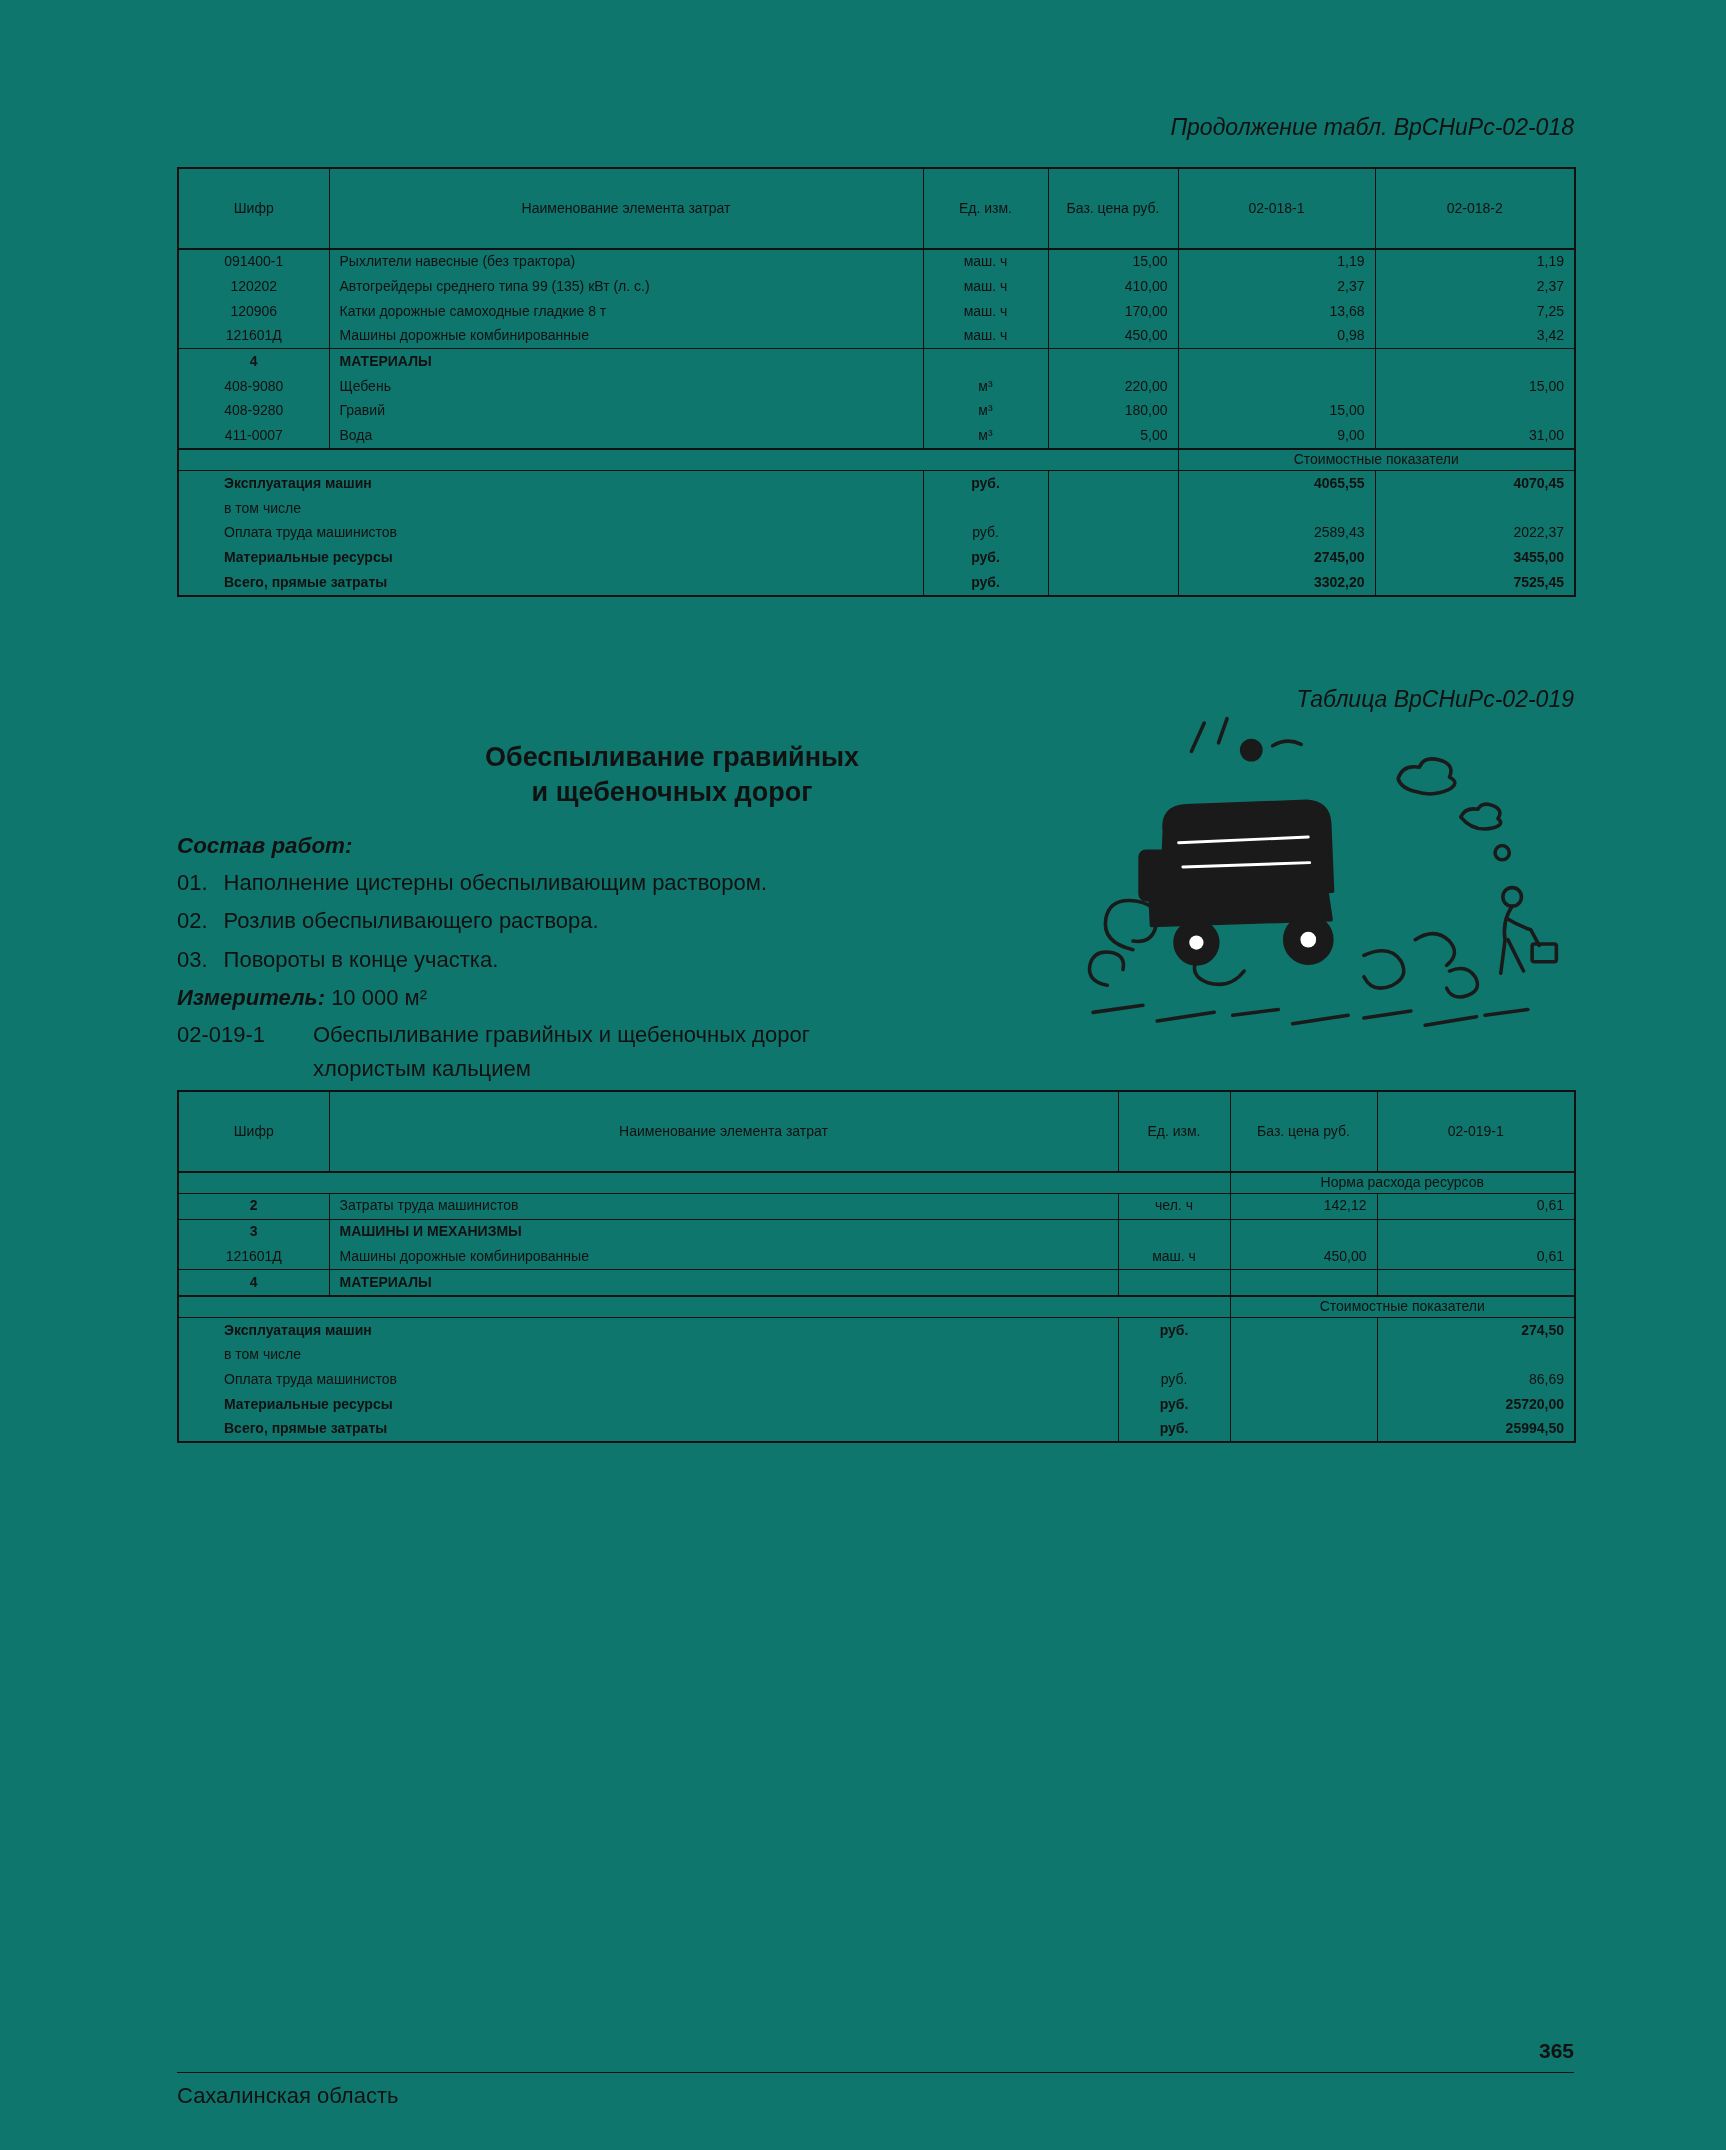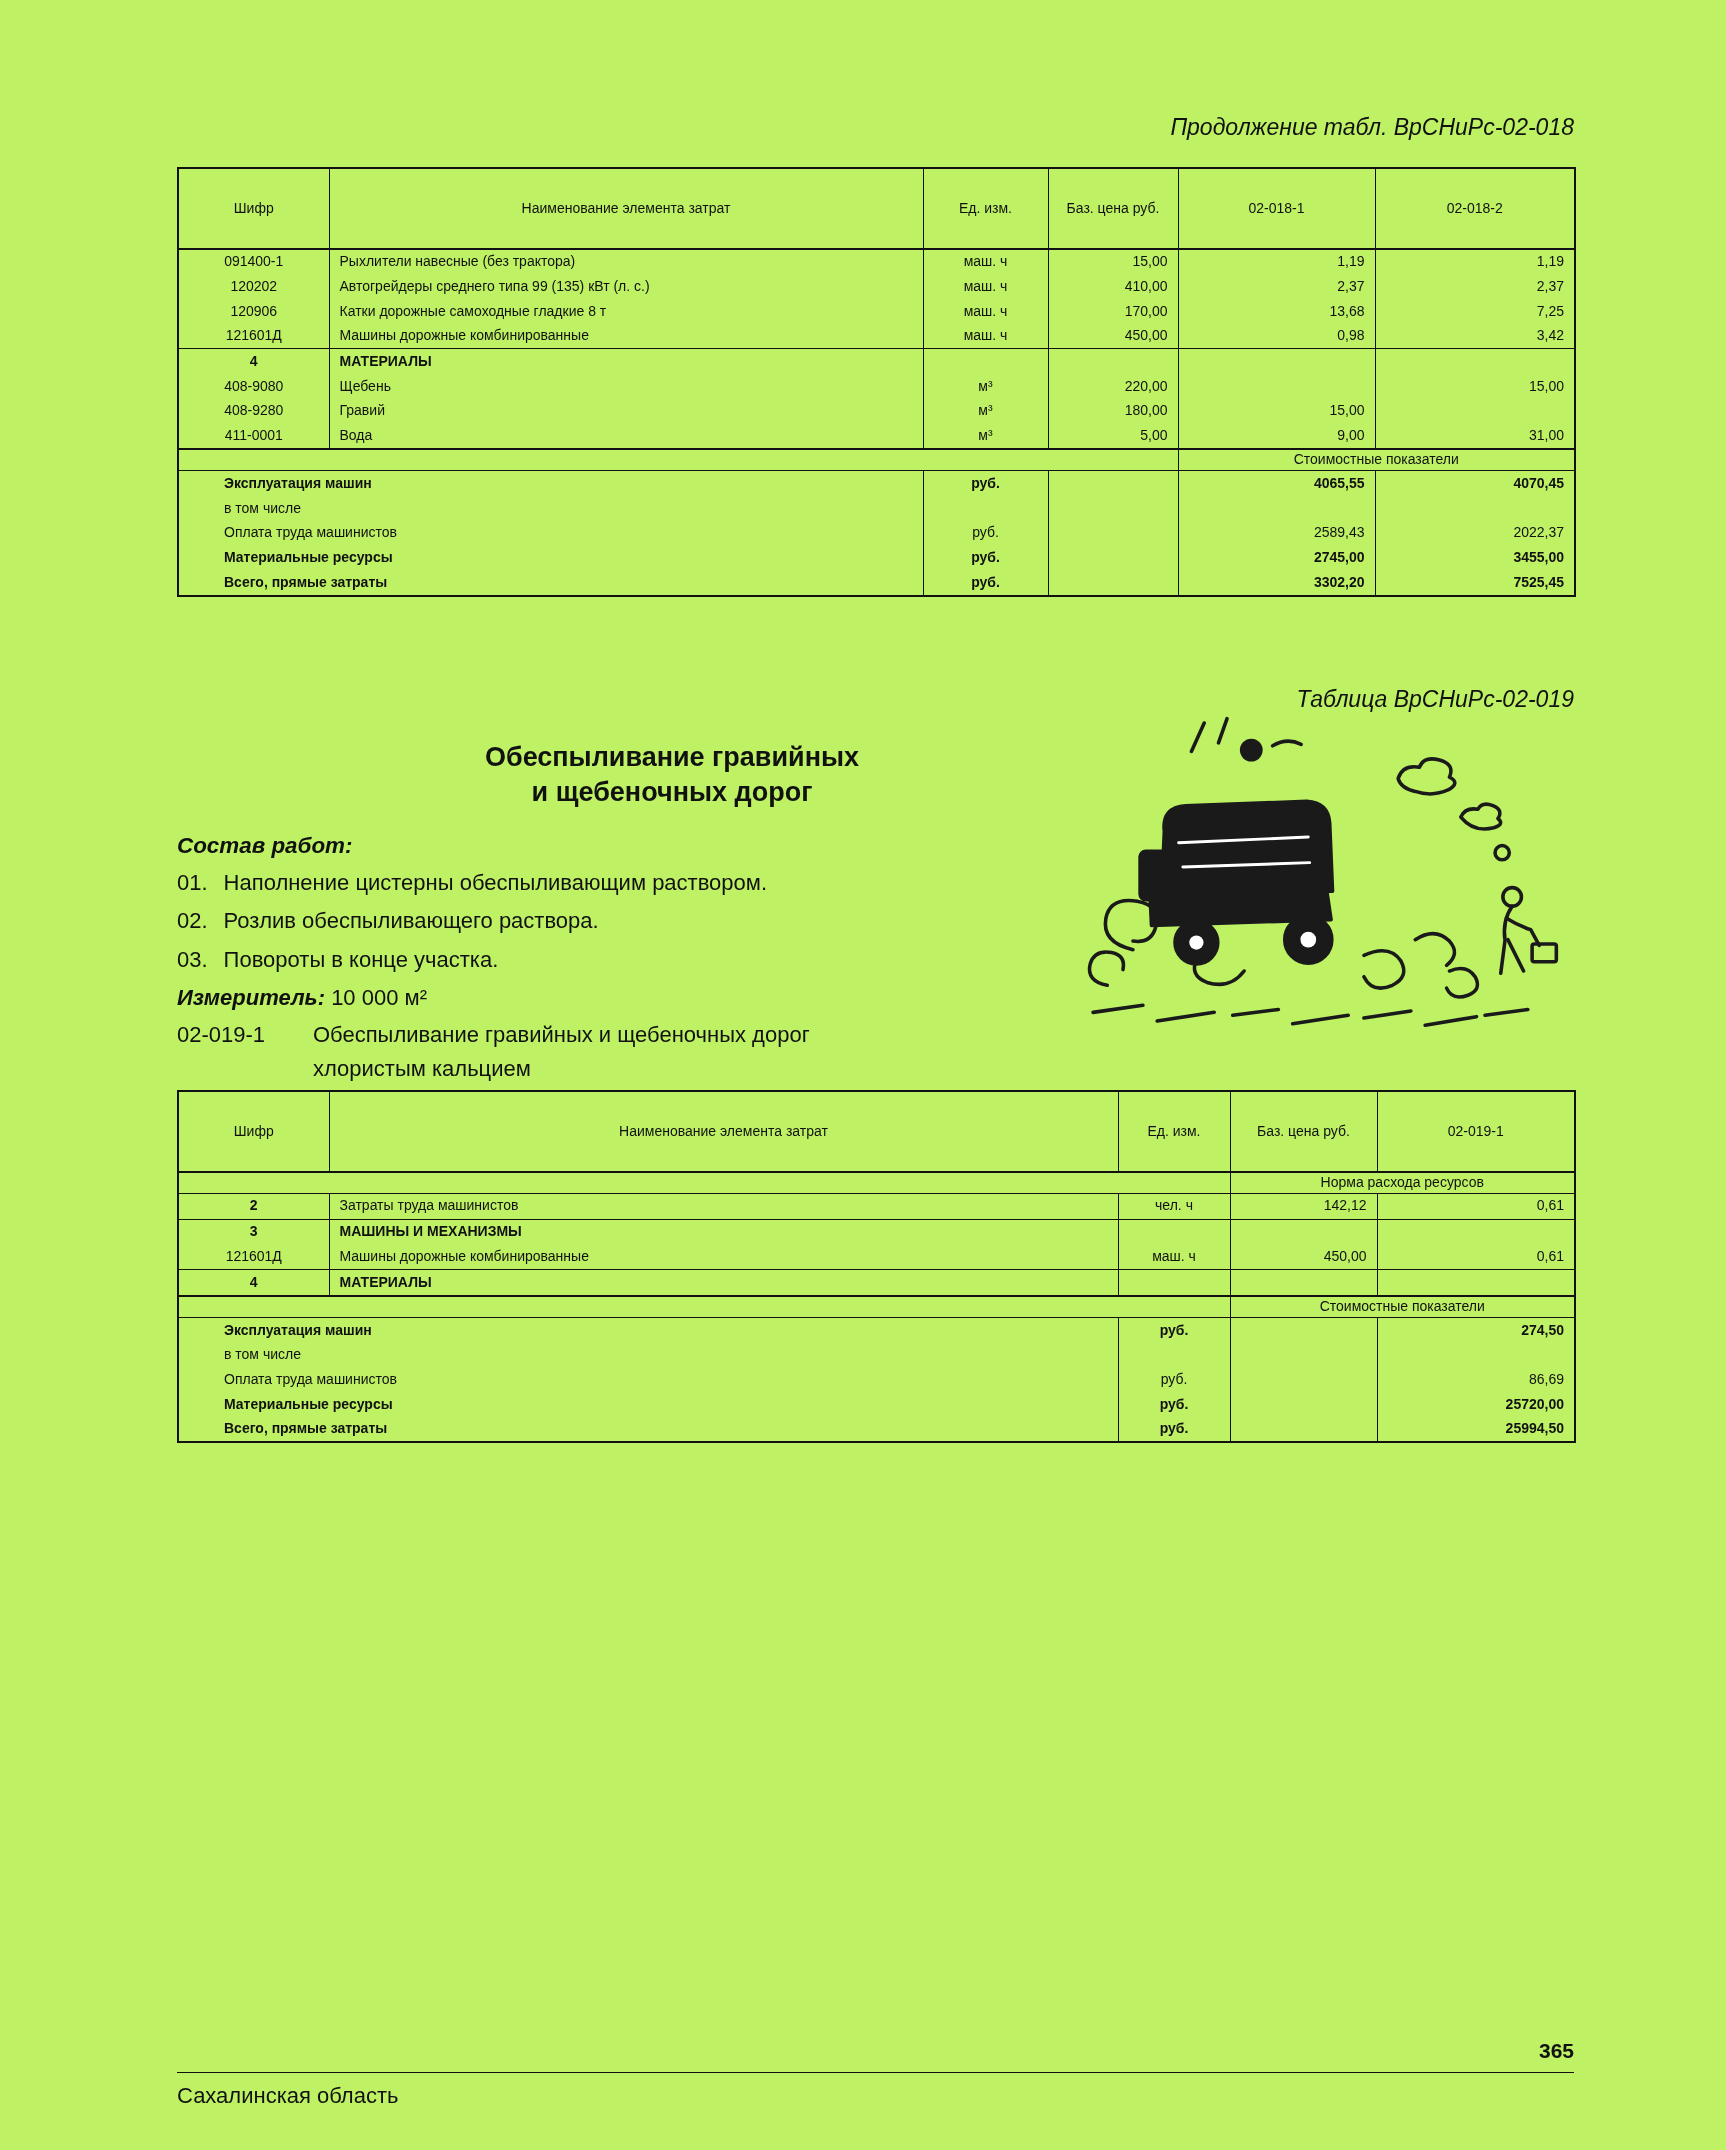--- a/index.html
+++ b/index.html
@@ -1,16 +1,16 @@
 <!DOCTYPE html>
 <html style="font-size:11.6px"><head>
 <meta charset="utf-8">
 <style>
   html,body{margin:0;padding:0;background:#ffffff;}
-  .page{position:relative;width:1726px;height:2151px;background:#bef264;color:#111;
+  .page{position:relative;width:1726px;height:2151px;background:#0f766e;color:#111;
         font-family:"Liberation Sans",sans-serif;overflow:hidden;}
   .abs{position:absolute;}
 
   
   .caption{left:177px;width:1397px;text-align:right;font-style:italic;font-size:23px;}
 
   
   table.doc{border-collapse:collapse;table-layout:fixed;width:1397px;
             border:2.2px solid #111;font-size:14px;}
   table.doc th{font-weight:400;text-align:center;vertical-align:middle;
@@ -120,21 +120,21 @@
     </tr>
     <tr>
       <td class="code">408-9280</td>
       <td class="vl name">Гравий</td>
       <td class="vl unit">м³</td>
       <td class="vl num">180,00</td>
       <td class="vl num">15,00</td>
       <td class="vl num"></td>
     </tr>
     <tr>
-      <td class="code">411-0001</td>
+      <td class="code">411-0007</td>
       <td class="vl name">Вода</td>
       <td class="vl unit">м³</td>
       <td class="vl num">5,00</td>
       <td class="vl num">9,00</td>
       <td class="vl num">31,00</td>
     </tr>
     <tr class="costhead">
       <td colspan="4"></td>
       <td colspan="2" class="vl">Стоимостные показатели</td>
     </tr>

